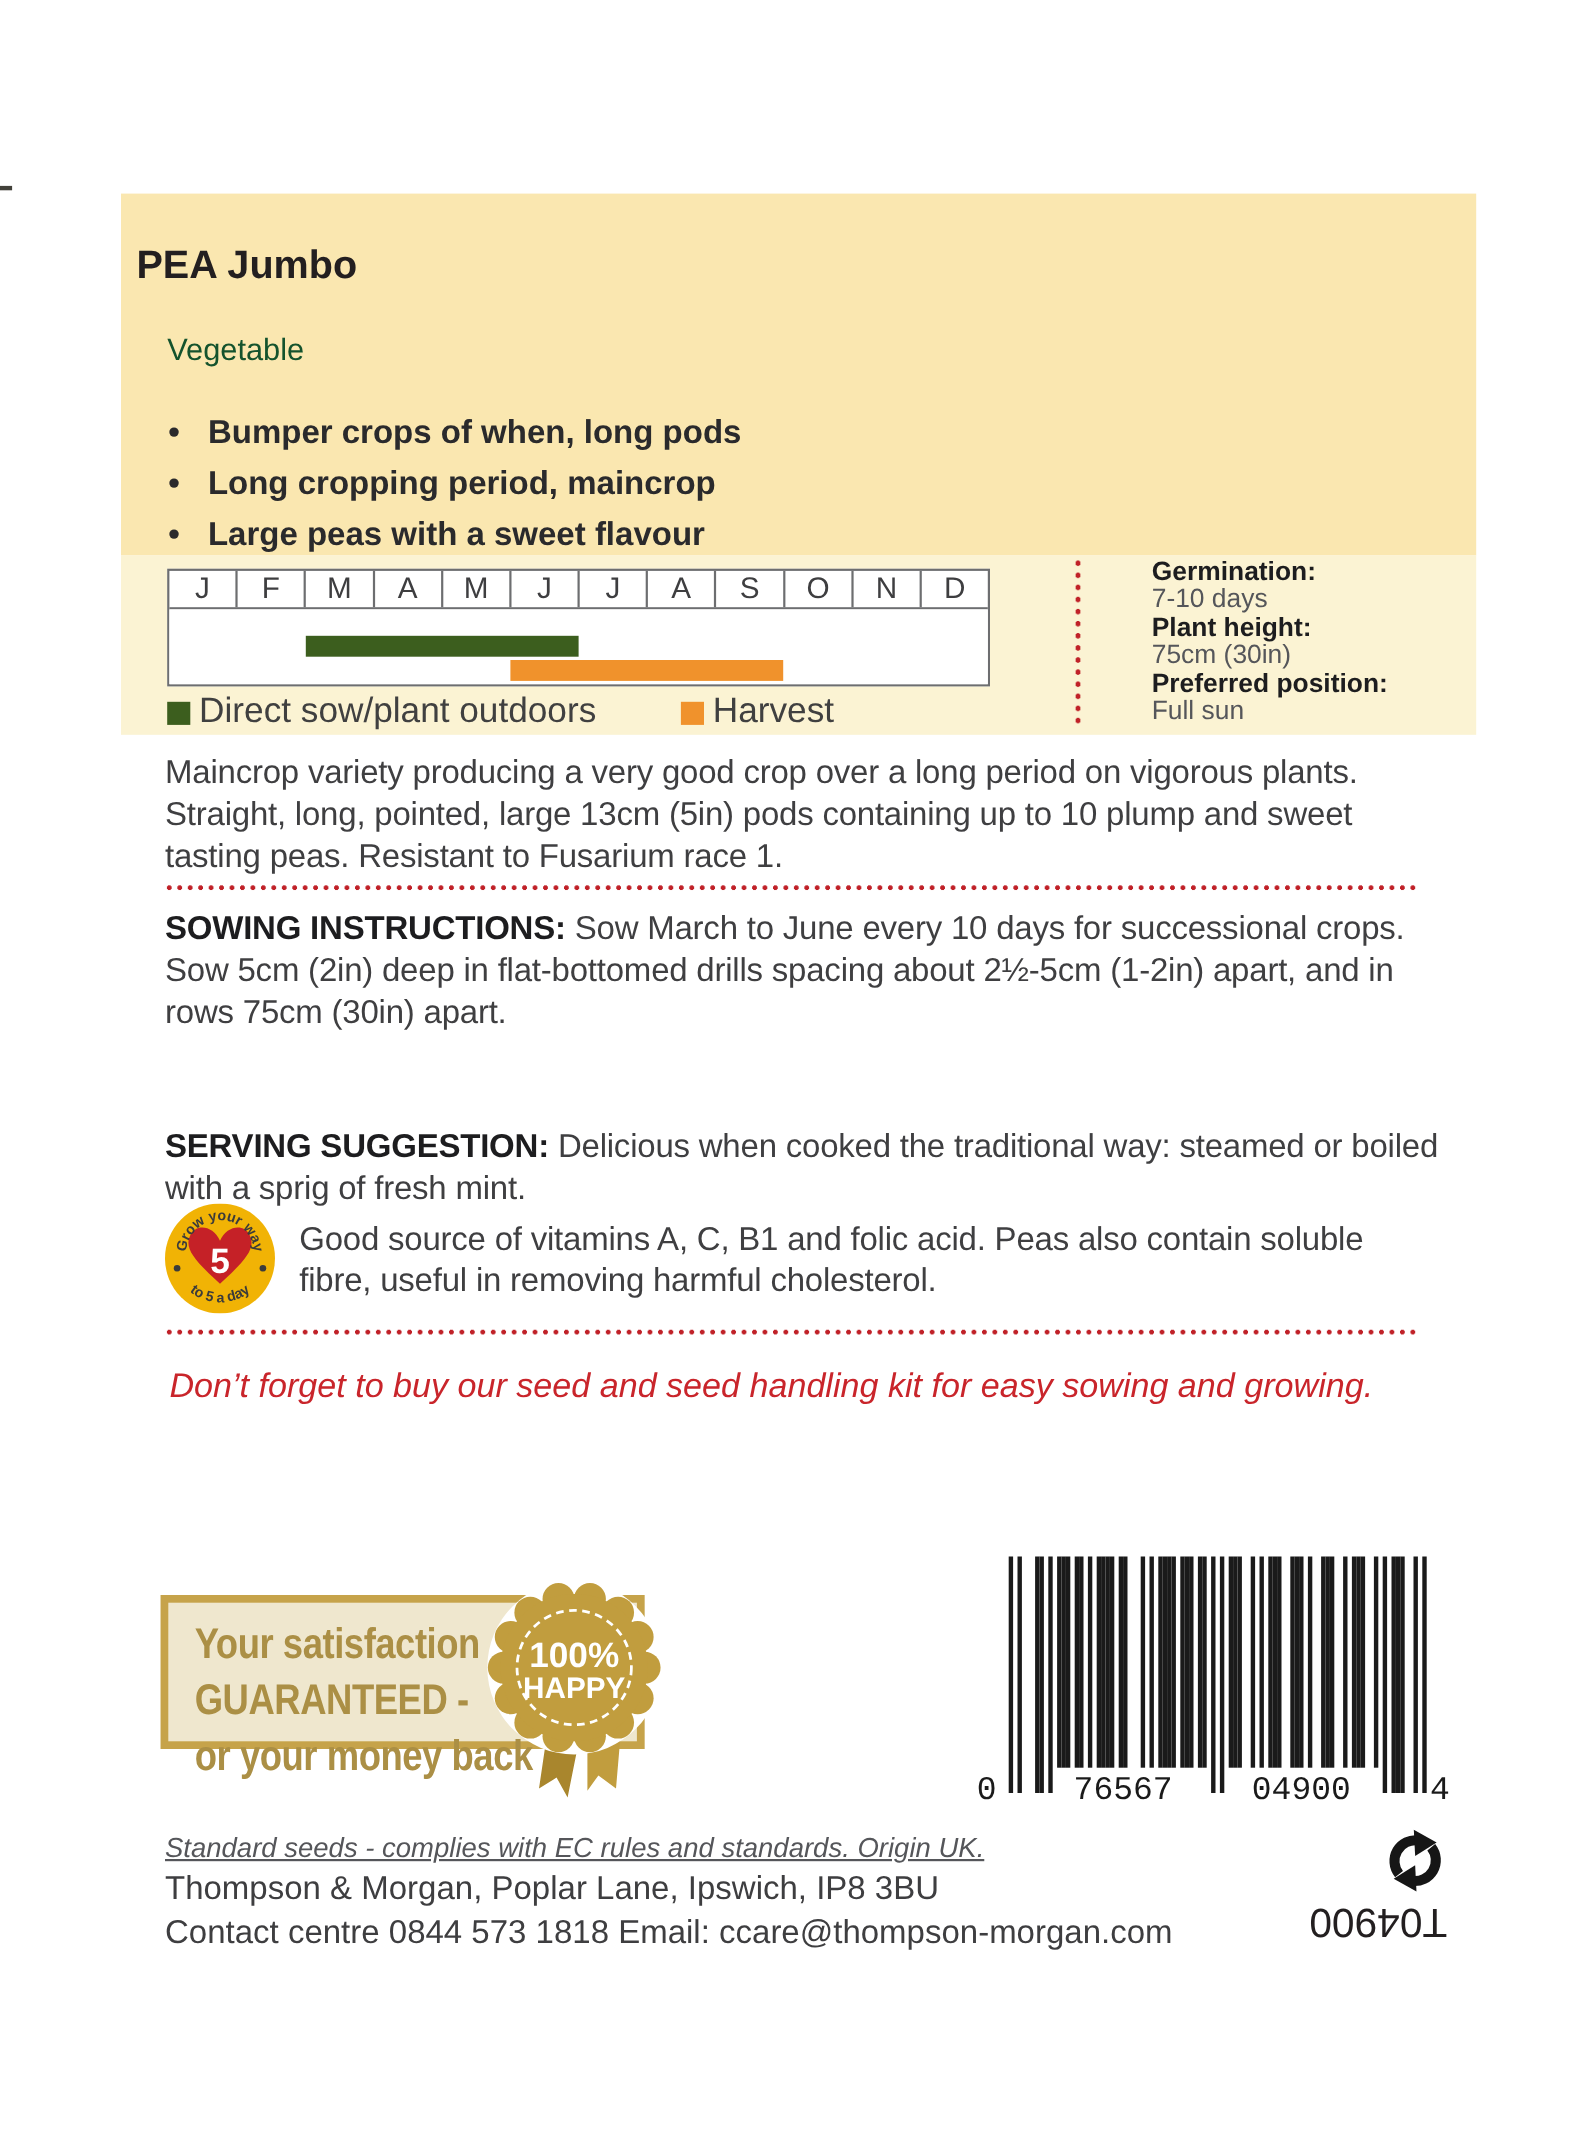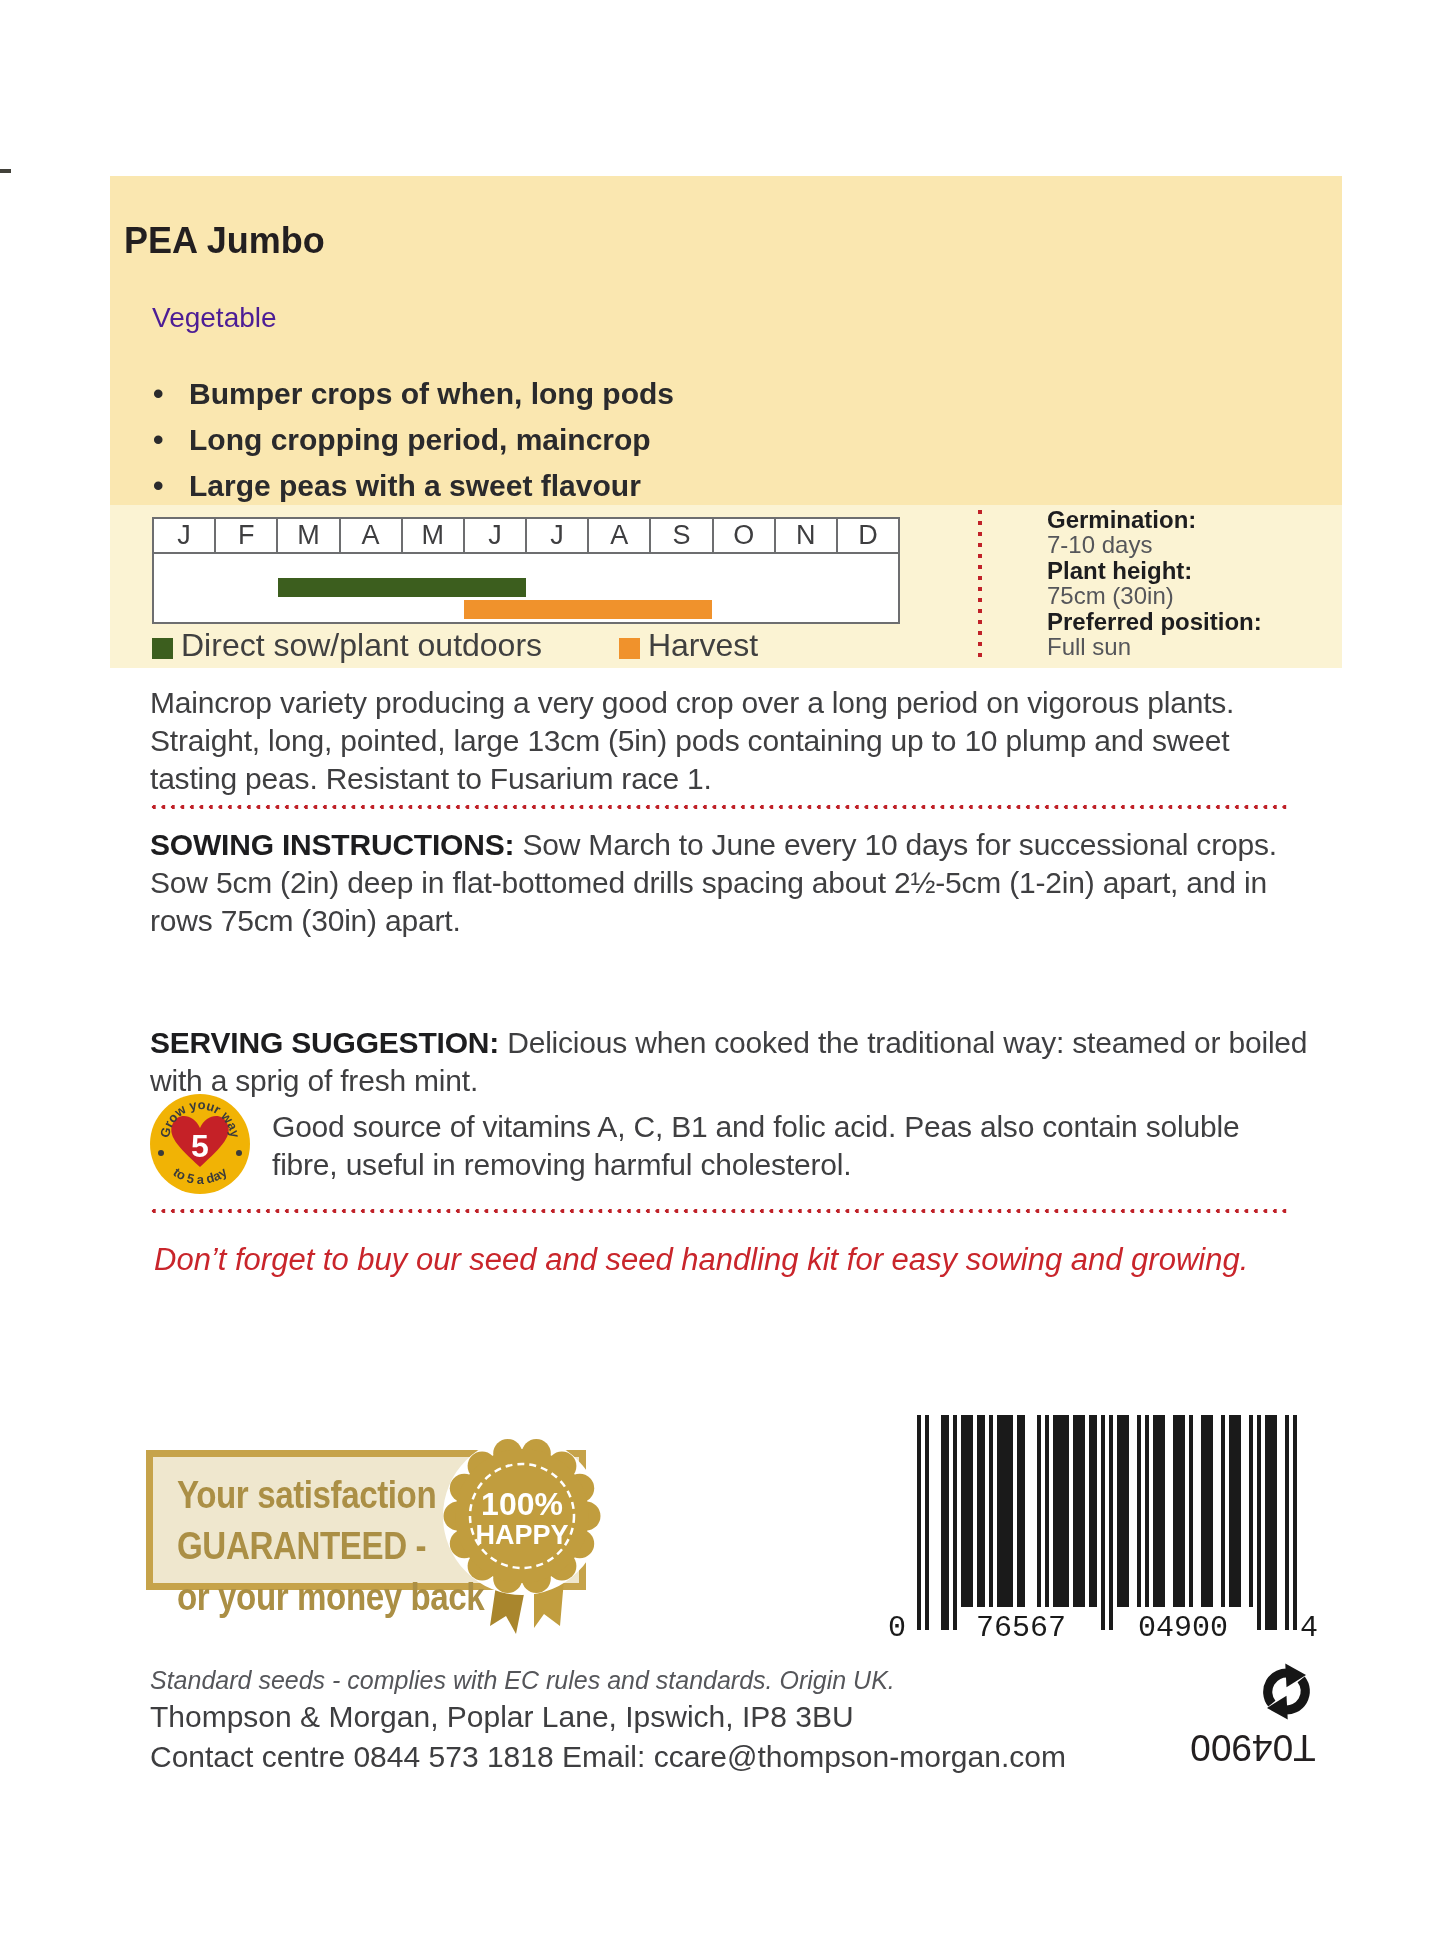--- a/index.html
+++ b/index.html
@@ -4,21 +4,21 @@
 <style>
   html,body{margin:0;padding:0;background:#ffffff;}
   .page{position:relative;width:1450px;height:1939px;background:#ffffff;overflow:hidden;
         font-family:"Liberation Sans", sans-serif;color:#3f3f41;}
   .edge-dash{position:absolute;left:0;top:169px;width:11px;height:4px;background:#42413a;}
 
   
   .banner{position:absolute;left:110px;top:176px;width:1232px;height:329px;background:#fae7b0;}
   .banner h1{margin:14px;position:absolute;left:0;top:30px;width:100%;
              font-size:36px;font-weight:bold;color:#231f20;letter-spacing:0;}
-  .category{position:absolute;left:42px;top:126px;font-size:28px;color:#4c1d95;}
+  .category{position:absolute;left:42px;top:126px;font-size:28px;color:#14532d;}
   .features{position:absolute;left:0;top:198px;margin:0;padding:0;list-style:none;width:100%;}
   .features li{position:relative;padding-left:79px;height:46px;line-height:40px;
                font-size:30px;font-weight:bold;color:#2a2a2c;}
   .features .dot{position:absolute;left:43px;top:0;font-size:30px;}
 
   
   .calendar-strip{position:absolute;left:110px;top:505px;width:1232px;height:163px;background:#fbf3d3;}
   .cal-table{position:absolute;left:42px;top:12px;width:744px;border:2px solid #6d6e70;background:#ffffff;}
   .cal-header{display:flex;height:33px;border-bottom:2px solid #6d6e70;}
   .cal-header .month-cell{flex:1;border-right:2px solid #6d6e70;text-align:center;line-height:33px;
@@ -77,21 +77,21 @@
   .bc-tall{height:215px;}
   .bcd{position:absolute;top:196px;font-family:"Liberation Mono","DejaVu Sans Mono",monospace;
        font-size:30px;color:#1a1a1a;}
   .bcd0{left:0px;}
   .bcd1{left:83px;width:100px;text-align:center;}
   .bcd2{left:245px;width:100px;text-align:center;}
   .bcd3{left:412px;}
 
   
   .foot{position:absolute;left:150px;margin:0;}
-  .f1{top:1666px;font-size:25px;font-style:italic;color:#55565a;}
+  .f1{top:1666px;font-size:25px;font-style:italic;color:#55565a;text-decoration:underline;}
   .f2{top:1700px;font-size:30px;color:#3e3e40;}
   .f3{top:1740px;font-size:30px;color:#3e3e40;}
   .greendot{position:absolute;left:1256px;top:1661px;width:61px;height:61px;}
   .tcode{position:absolute;left:1186px;top:1726px;width:134px;text-align:center;
          transform:rotate(180deg);font-size:37px;color:#231f20;}
 </style>
 </head>
 <body>
 
 <div class="page">

